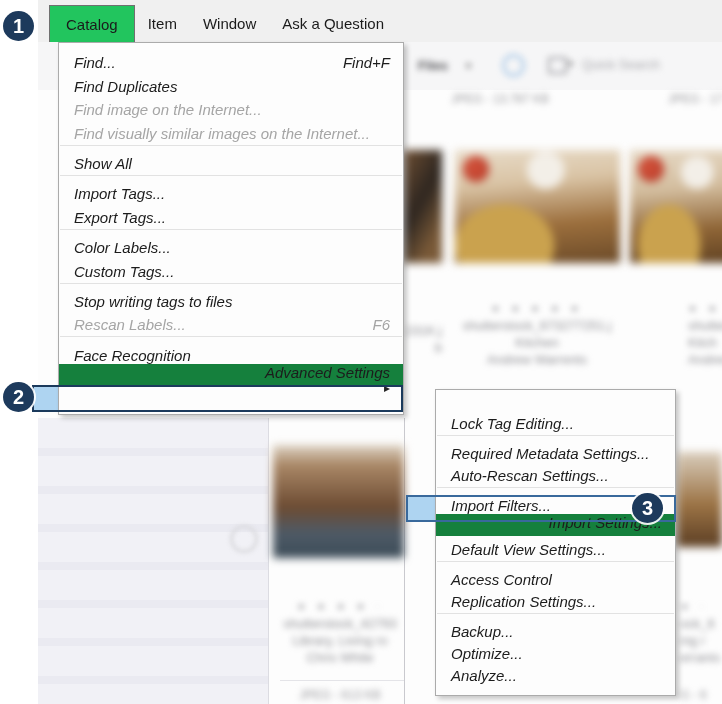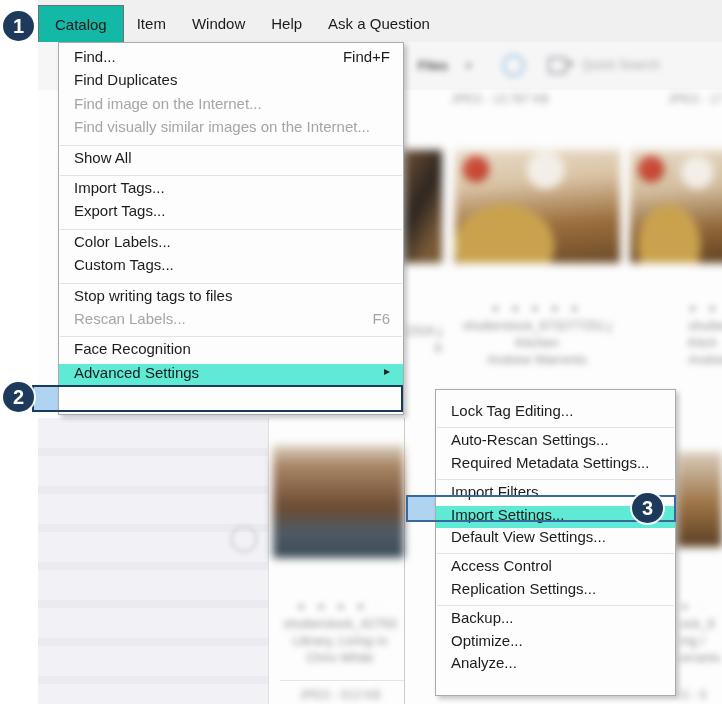--- a/index.html
+++ b/index.html
@@ -53,32 +53,32 @@
   #tb-filter{left:548px;top:57px;width:15px;height:13px;border:2px solid #9a9aa0;border-radius:2px;}
   #tb-filter-caret{left:568px;top:58px;color:#555;font-size:10px;}
   #tb-qs{left:582px;top:57px;color:#a7a7ab;font-size:13px;}
   #r2-divider{left:280px;top:680px;width:124px;height:1px;background:#e4e4e8;}
   
   #page-margin{position:absolute;left:0;top:0;width:38px;height:704px;background:#fff;z-index:30;}
   
   #menubar{position:absolute;left:38px;top:5px;height:37px;display:flex;align-items:stretch;z-index:40;
     font-size:15px;color:#1b1b1b;}
   .mb-item{display:flex;align-items:center;padding:0 13px;cursor:default;}
-  .mb-item.active{background:#14b8a6;border:1px solid #707070;border-bottom:none;padding:0 16px;}
+  .mb-item.active{background:#22c55e;border:1px solid #707070;border-bottom:none;padding:0 16px;margin-left:11px;}
   
   .menu-panel{position:absolute;background:#fdfdfd;border:1px solid #ababab;
     box-shadow:3px 3px 5px rgba(0,0,0,.22);box-sizing:border-box;z-index:50;
     font-size:15px;color:#1c1c1c;}
   #catalog-menu{left:58px;top:42px;width:346px;height:373px;padding-top:5px;}
-  #advanced-submenu{left:435px;top:389px;width:241px;height:307px;padding-top:12px;}
-  .mrow{display:flex;align-items:flex-start;padding:0 13px 0 15px;white-space:nowrap;}
+  #advanced-submenu{left:435px;top:389px;width:241px;height:307px;padding-top:20px;}
+  .mrow{display:flex;align-items:flex-end;padding:0 13px 0 15px;white-space:nowrap;font-style:italic;}
   #catalog-menu .mrow{height:23.4px;}
   #advanced-submenu .mrow{height:22.4px;}
   .mrow.dis{color:#a5a5a5;}
-  .mrow.hl{background:#5eead4;}
+  .mrow.hl{background:#15803d;flex-direction:column;}
   .msep{height:1px;background:#e2e2e2;margin:3px 1px;}
   .msc{margin-left:auto;padding-left:30px;}
   .marrow{margin-left:auto;font-size:12px;color:#222;}
   
   .ann-patch{position:absolute;background:#aed4f1;z-index:45;}
   #patch-step2{left:33px;top:387px;width:26px;height:24px;}
   #patch-step3{left:407px;top:497px;width:29px;height:24px;}
   .ann-box{position:absolute;border:2px solid #1b3a5c;box-sizing:border-box;z-index:60;pointer-events:none;}
   #annbox-step2{left:32px;top:385px;width:371px;height:27px;}
   #annbox-step3{left:406px;top:495px;width:270px;height:27px;border-color:#39699c;}
@@ -158,21 +158,20 @@
     <div>errants</div>
   </div>
   <div class="bg-caption blur3" style="left:680px;top:688px;width:60px;">G - 6</div>
 
   <div id="page-margin"></div>
 
   <div id="menubar">
       <div class="mb-item active">Catalog</div>
       <div class="mb-item">Item</div>
       <div class="mb-item">Window</div>
-      <div class="mb-item">Help</div>
       <div class="mb-item">Ask a Question</div>
     </div>
 
   <div class="menu-panel" id="catalog-menu">
       <div class="mrow">
         <span class="mlabel">Find...</span>
         <span class="msc">Find+F</span>
       </div>
       <div class="mrow">
         <span class="mlabel">Find Duplicates</span>
@@ -218,24 +217,24 @@
         <span class="marrow">▸</span>
       </div>
     </div>
 
   <div class="menu-panel" id="advanced-submenu">
       <div class="mrow">
         <span class="mlabel">Lock Tag Editing...</span>
       </div>
       <div class="msep"></div>
       <div class="mrow">
+        <span class="mlabel">Required Metadata Settings...</span>
+      </div>
+      <div class="mrow">
         <span class="mlabel">Auto-Rescan Settings...</span>
-      </div>
-      <div class="mrow">
-        <span class="mlabel">Required Metadata Settings...</span>
       </div>
       <div class="msep"></div>
       <div class="mrow">
         <span class="mlabel">Import Filters...</span>
       </div>
       <div class="mrow hl">
         <span class="mlabel">Import Settings...</span>
       </div>
       <div class="mrow">
         <span class="mlabel">Default View Settings...</span>

